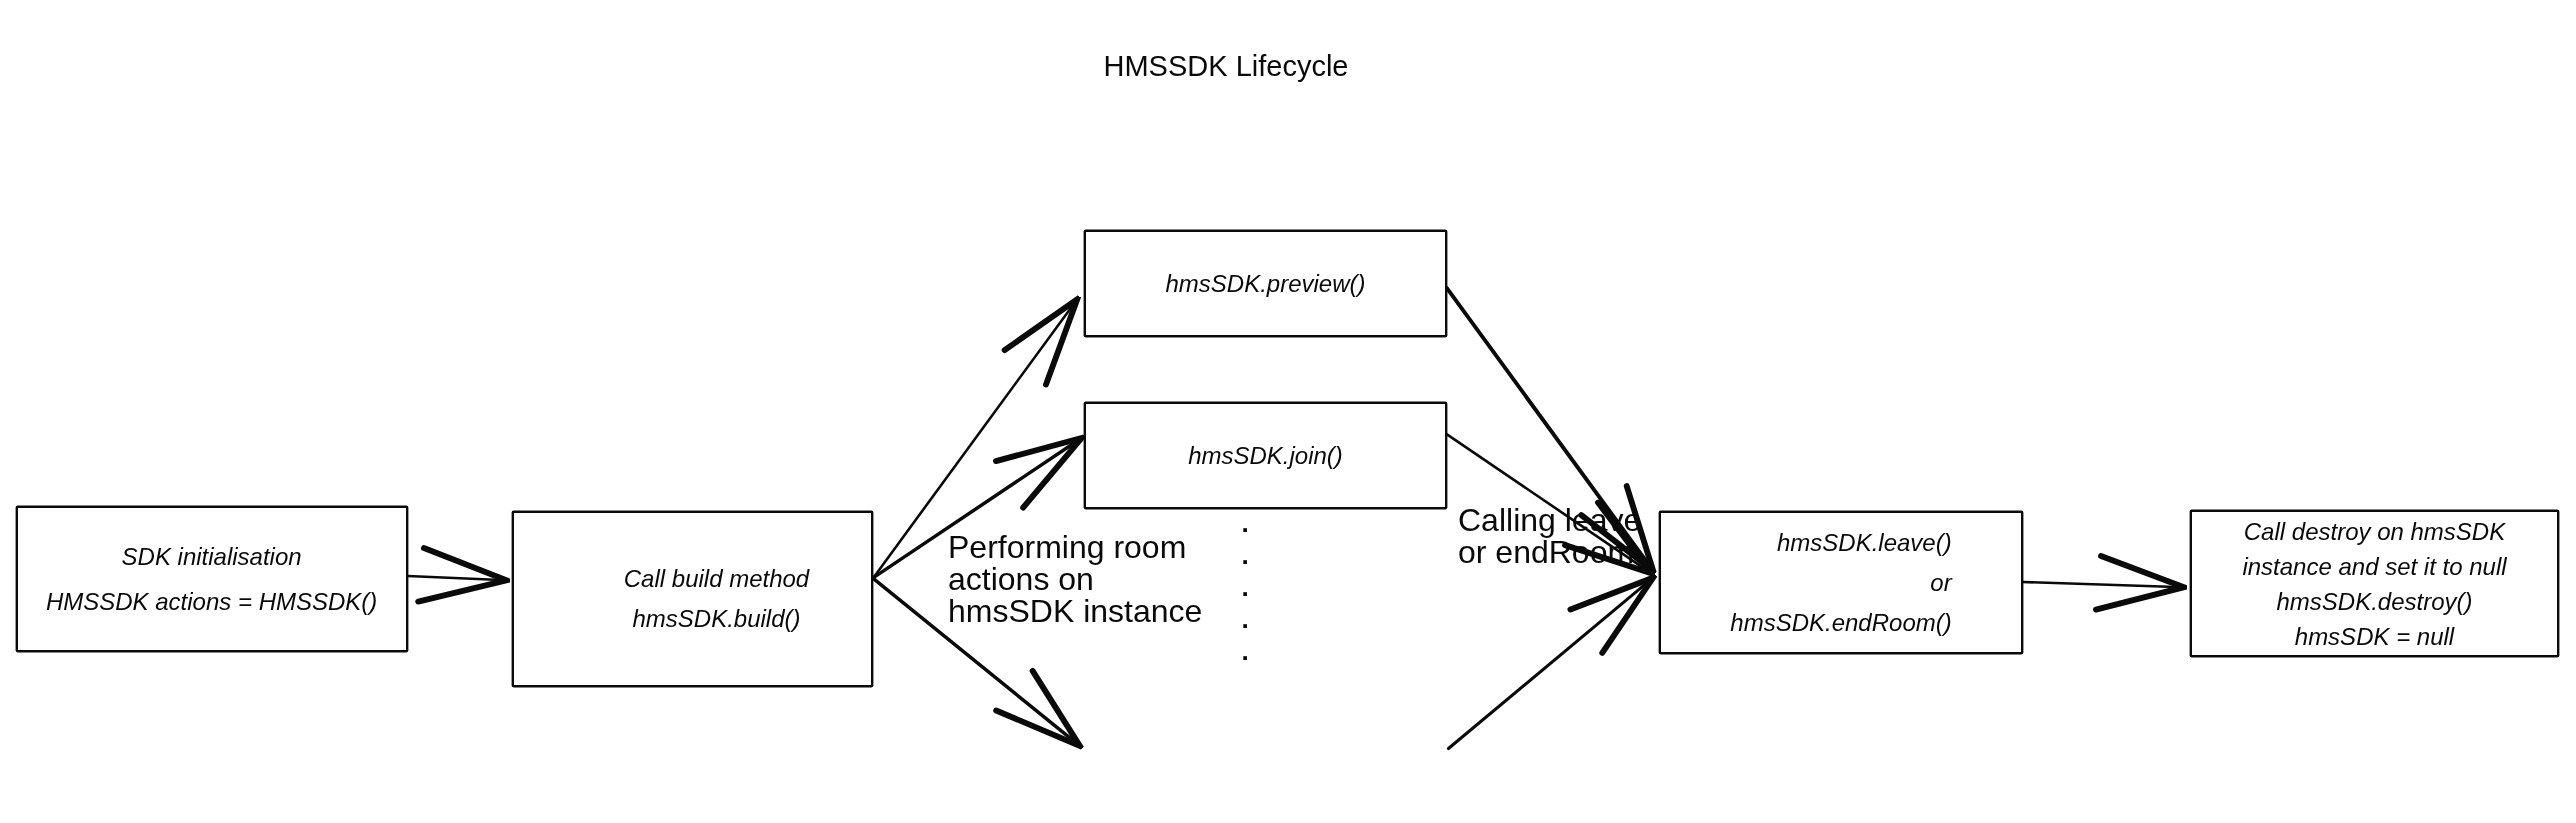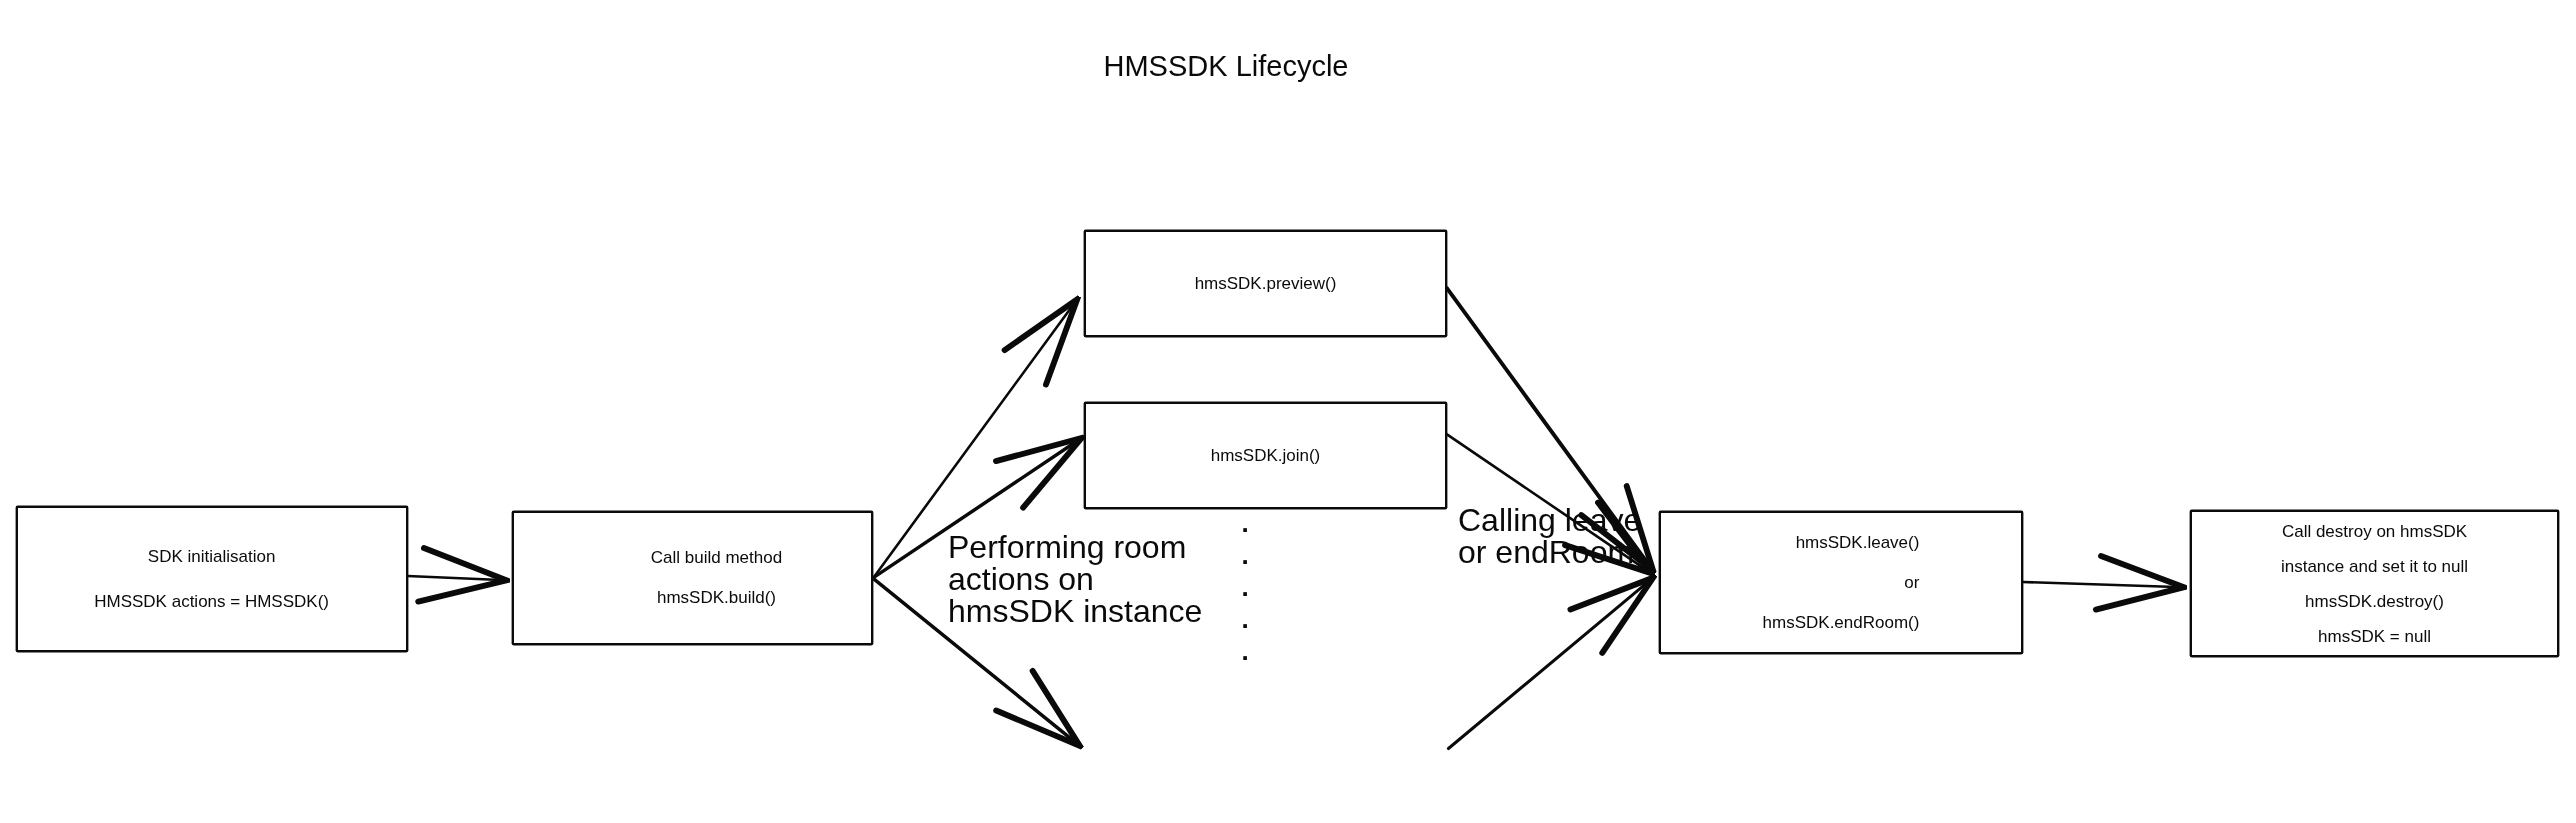--- a/index.html
+++ b/index.html
@@ -40,26 +40,27 @@
     border: 2.6px solid #0a0a0a;
     background: #ffffff;
     display: flex;
     align-items: center;
     justify-content: center;
     text-align: center;
     border-radius: 1.7px;
     box-shadow: 0 0 0 0.4px #0a0a0a;
   }
   .node-label {
-    font-size: 17px;
+    font-size: 24px;
     line-height: 40px;
     white-space: pre-line;
+    font-style: italic;
   }
   .node-init        { left: 15.6px;   top: 506px; width: 392px; height: 146px; }
-  .node-build       { left: 512px;  top: 511px; width: 361px; height: 134px; padding-left: 48px; }
+  .node-build       { left: 512px;  top: 511px; width: 361px; height: 176px; padding-left: 48px; }
   .node-preview     { left: 1084px; top: 230px; width: 363px; height: 107px; }
   .node-join        { left: 1084px; top: 402px; width: 363px; height: 107px; }
   .node-switchaudio { left: 1083px; top: 698px; width: 363px; height: 108px; }
   .node-leave       { left: 1659px; top: 511px; width: 364px; height: 143px; text-align: right; }
   .node-destroy     { left: 2190px; top: 510px; width: 369px; height: 147px; }
   .node-destroy .node-label { line-height: 35px; }
   .node-init .node-label    { line-height: 45px; }
   .edge-label {
     position: absolute;
     font-size: 32px;

